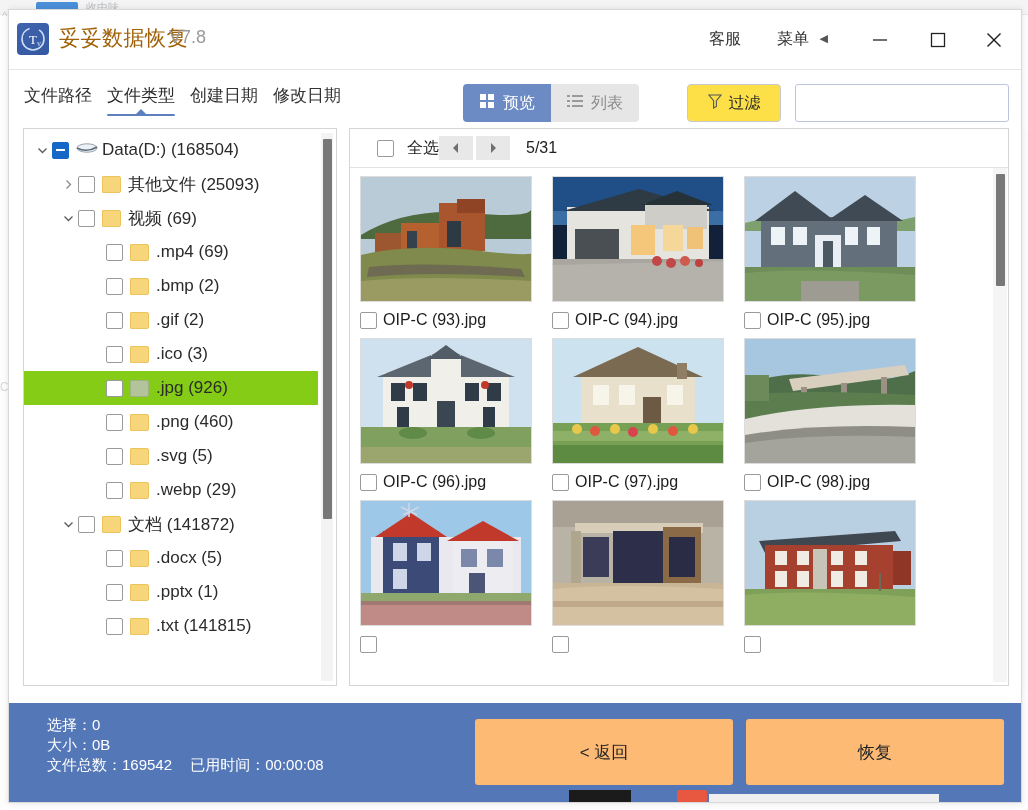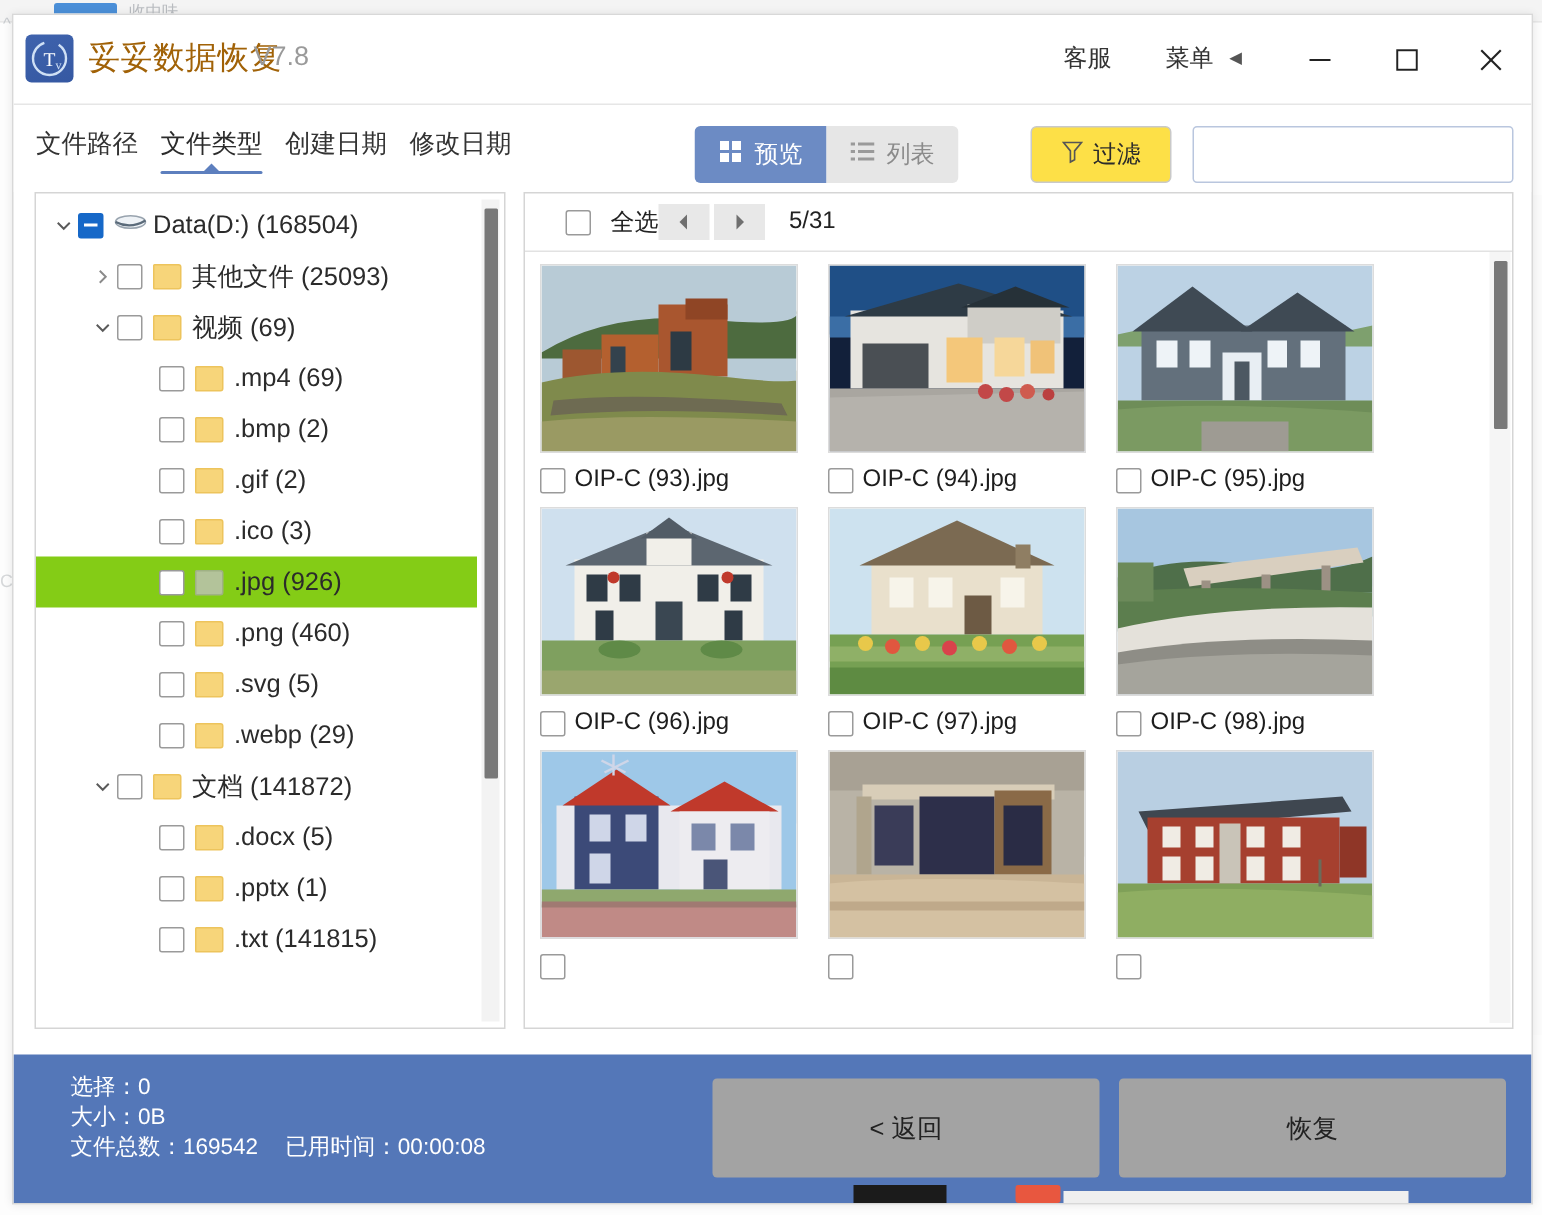--- a/index.html
+++ b/index.html
@@ -117,21 +117,21 @@
   .cap .cbox{margin-right:0;}
 
   #grid-sb{position:absolute;right:1px;top:39px;width:14px;height:514px;background:#f5f5f5;}
   #grid-thumb{position:absolute;right:3px;top:45px;width:9px;height:112px;background:#787878;border-radius:1px;}
 
   
   #footer{position:absolute;left:0;bottom:0;width:1012px;height:99px;background:#5477b8;}
   #status{position:absolute;left:16px;top:12px;color:#ffffff;font-size:15px;line-height:20px;margin-left:22px;}
   #status .line{white-space:nowrap;}
   #stat-total{margin-right:14px;}
-  .foot-btn{position:absolute;top:16px;height:66px;width:258px;background:#a3a3a3;border-radius:3px;
+  .foot-btn{position:absolute;top:16px;height:66px;width:258px;background:#fdba74;border-radius:3px;
     display:flex;align-items:center;justify-content:center;font-size:17px;color:#222;cursor:pointer;}
   #btn-back{left:466px;}
   #btn-recover{left:737px;}
 
   
   #tb-rem1{position:absolute;left:560px;bottom:0;width:62px;height:12px;background:#1b1b1b;}
   #tb-rem2{position:absolute;left:668px;bottom:0;width:30px;height:12px;background:#e8573f;border-radius:2px;}
   #tb-rem3{position:absolute;left:700px;bottom:0;width:230px;height:8px;background:#efefef;}
 </style>
 </head>

